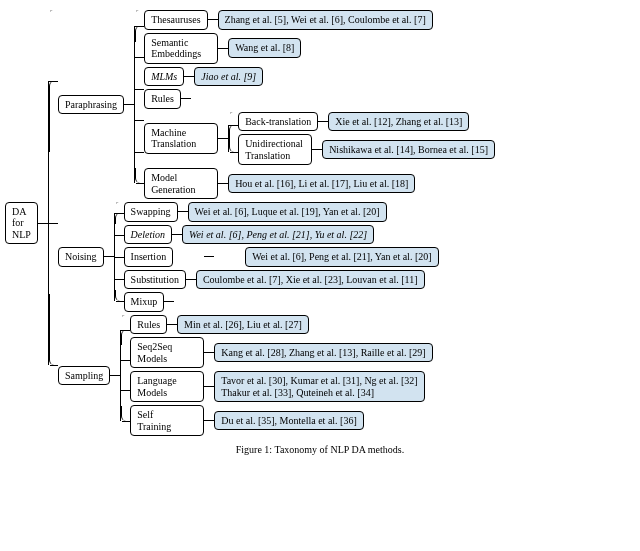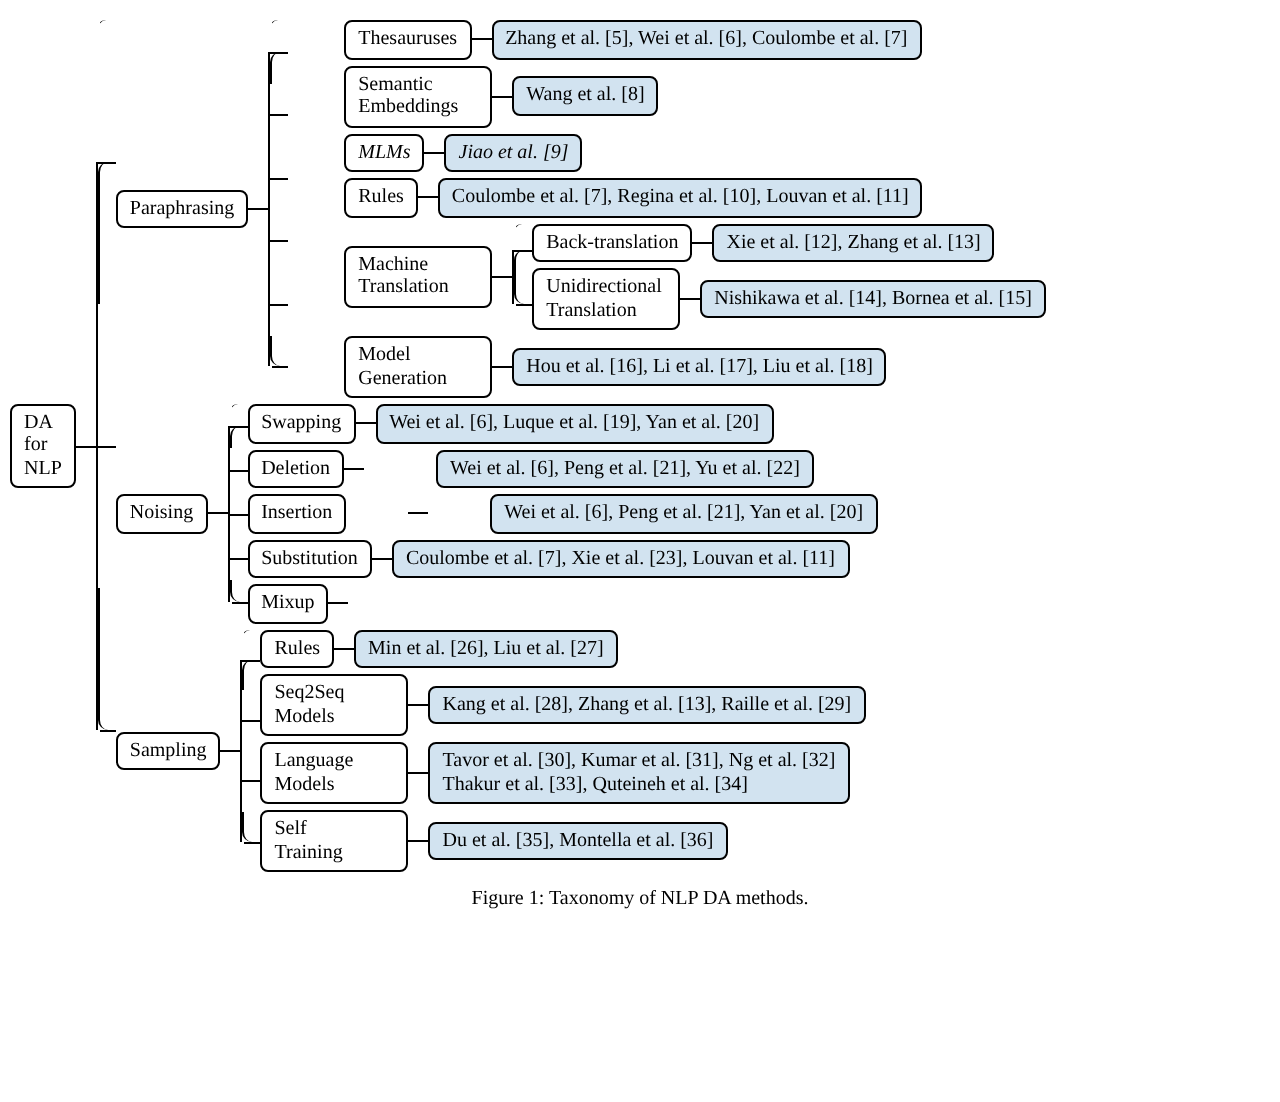--- a/index.html
+++ b/index.html
@@ -57,21 +57,21 @@
         <div style="flex: 1 1 0%; position: relative; border-left: 1px solid rgb(0, 0, 0);">
           <div style="position: absolute; left: 0px; right: 0px; top: 50%; border-top: 1px solid rgb(0, 0, 0);"></div>
           <div style="position: absolute; left: -1px; top: 50%; bottom: 0px; width: 2px; background: rgb(255, 255, 255);"></div>
           <div style="position: absolute; left: 0px; top: 0px; bottom: 50%; width: 100%; border-left: 1px solid rgb(0, 0, 0); border-bottom-left-radius: 5px;"></div>
         </div>
       </div>
       <div style="display: flex; flex-direction: column; gap: 3px;">
         <div style="display: flex; align-items: center;">
           <div class="node ">Paraphrasing</div>
           <div style="width: 10px; border-top: 1px solid rgb(0, 0, 0); align-self: center;"></div>
-          <div style="display: flex; align-items: center; gap: 28px;">
+          <div style="display: flex; align-items: center;">
             <div style="display: flex; flex-direction: column; width: 10px; align-self: stretch;">
               <div style="flex: 1 1 0%; position: relative; border-left: 1px solid rgb(0, 0, 0); border-top-left-radius: 5px;">
                 <div style="position: absolute; left: 0px; right: 0px; top: 50%; border-top: 1px solid rgb(0, 0, 0);"></div>
                 <div style="position: absolute; left: -1px; top: 0px; bottom: 50%; width: 2px; background: rgb(255, 255, 255);"></div>
                 <div style="position: absolute; left: 0px; top: 50%; bottom: 0px; width: 100%; border-left: 1px solid rgb(0, 0, 0); border-top-left-radius: 5px;"></div>
               </div>
               <div style="flex: 1 1 0%; position: relative; border-left: 1px solid rgb(0, 0, 0);">
                 <div style="position: absolute; left: 0px; right: 0px; top: 50%; border-top: 1px solid rgb(0, 0, 0);"></div>
               </div>
               <div style="flex: 1 1 0%; position: relative; border-left: 1px solid rgb(0, 0, 0);">
@@ -101,21 +101,20 @@
                 <div class="node leaf" style="white-space: pre-line;">Wang et al. [8]</div>
               </div>
               <div style="display: flex; align-items: center; font-style: italic;">
                 <div class="node ">MLMs</div>
                 <div style="width: 10px; border-top: 1px solid rgb(0, 0, 0); align-self: center;"></div>
                 <div class="node leaf" style="white-space: pre-line;">Jiao et al. [9]</div>
               </div>
               <div style="display: flex; align-items: center;">
                 <div class="node ">Rules</div>
                 <div style="width: 10px; border-top: 1px solid rgb(0, 0, 0); align-self: center;"></div>
-                <div class="node leaf" style="white-space: pre-line;">Coulombe et al. [7], Regina et al. [10], Louvan et al. [11]</div>
               </div>
               <div style="display: flex; align-items: center;">
                 <div class="node multiline">Machine<br>Translation</div>
                 <div style="width: 10px; border-top: 1px solid rgb(0, 0, 0); align-self: center;"></div>
                 <div style="display: flex; align-items: stretch;">
                   <div style="display: flex; flex-direction: column; width: 10px; align-self: stretch;">
                     <div style="flex: 1 1 0%; position: relative; border-left: 1px solid rgb(0, 0, 0); border-top-left-radius: 5px;">
                       <div style="position: absolute; left: 0px; right: 0px; top: 50%; border-top: 1px solid rgb(0, 0, 0);"></div>
                       <div style="position: absolute; left: -1px; top: 0px; bottom: 50%; width: 2px; background: rgb(255, 255, 255);"></div>
                       <div style="position: absolute; left: 0px; top: 50%; bottom: 0px; width: 100%; border-left: 1px solid rgb(0, 0, 0); border-top-left-radius: 5px;"></div>
@@ -172,24 +171,24 @@
                 <div style="position: absolute; left: -1px; top: 50%; bottom: 0px; width: 2px; background: rgb(255, 255, 255);"></div>
                 <div style="position: absolute; left: 0px; top: 0px; bottom: 50%; width: 100%; border-left: 1px solid rgb(0, 0, 0); border-bottom-left-radius: 5px;"></div>
               </div>
             </div>
             <div style="display: flex; flex-direction: column; gap: 3px;">
               <div style="display: flex; align-items: center;">
                 <div class="node ">Swapping</div>
                 <div style="width: 10px; border-top: 1px solid rgb(0, 0, 0); align-self: center;"></div>
                 <div class="node leaf" style="white-space: pre-line;">Wei et al. [6], Luque et al. [19], Yan et al. [20]</div>
               </div>
-              <div style="display: flex; align-items: center;">
+              <div style="display: flex; align-items: center; font-style: italic;">
                 <div class="node ">Deletion</div>
                 <div style="width: 10px; border-top: 1px solid rgb(0, 0, 0); align-self: center;"></div>
-                <div class="node leaf" style="white-space: pre-line; margin-left: 36px;">Wei et al. [6], Peng et al. [21], Yu et al. [22]</div>
+                <div class="node leaf" style="white-space: pre-line;">Wei et al. [6], Peng et al. [21], Yu et al. [22]</div>
               </div>
               <div style="display: flex; align-items: center; gap: 31px;">
                 <div class="node ">Insertion</div>
                 <div style="width: 10px; border-top: 1px solid rgb(0, 0, 0); align-self: center;"></div>
                 <div class="node leaf" style="white-space: pre-line;">Wei et al. [6], Peng et al. [21], Yan et al. [20]</div>
               </div>
               <div style="display: flex; align-items: center;">
                 <div class="node ">Substitution</div>
                 <div style="width: 10px; border-top: 1px solid rgb(0, 0, 0); align-self: center;"></div>
                 <div class="node leaf" style="white-space: pre-line;">Coulombe et al. [7], Xie et al. [23], Louvan et al. [11]</div>

